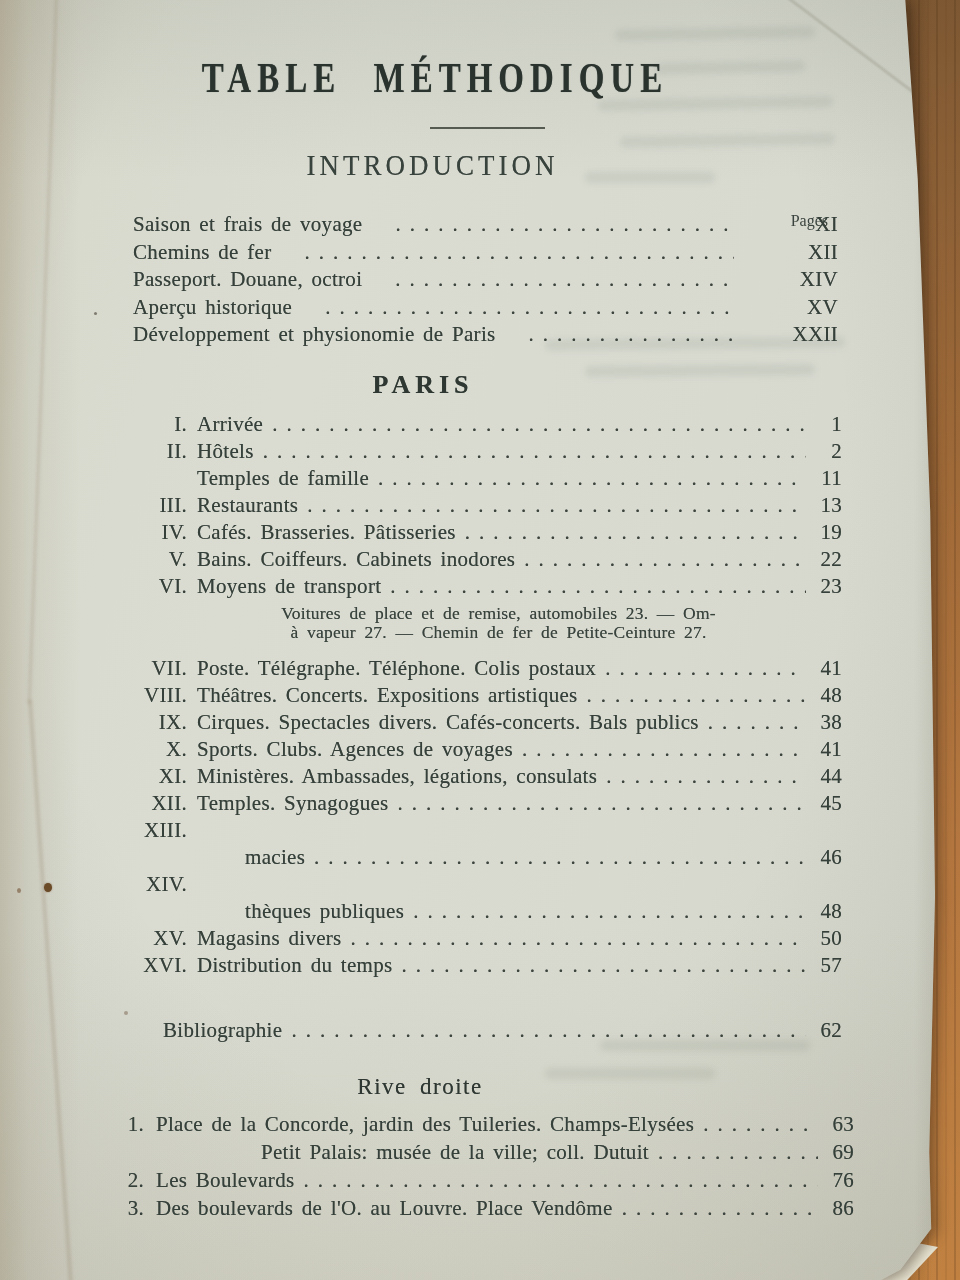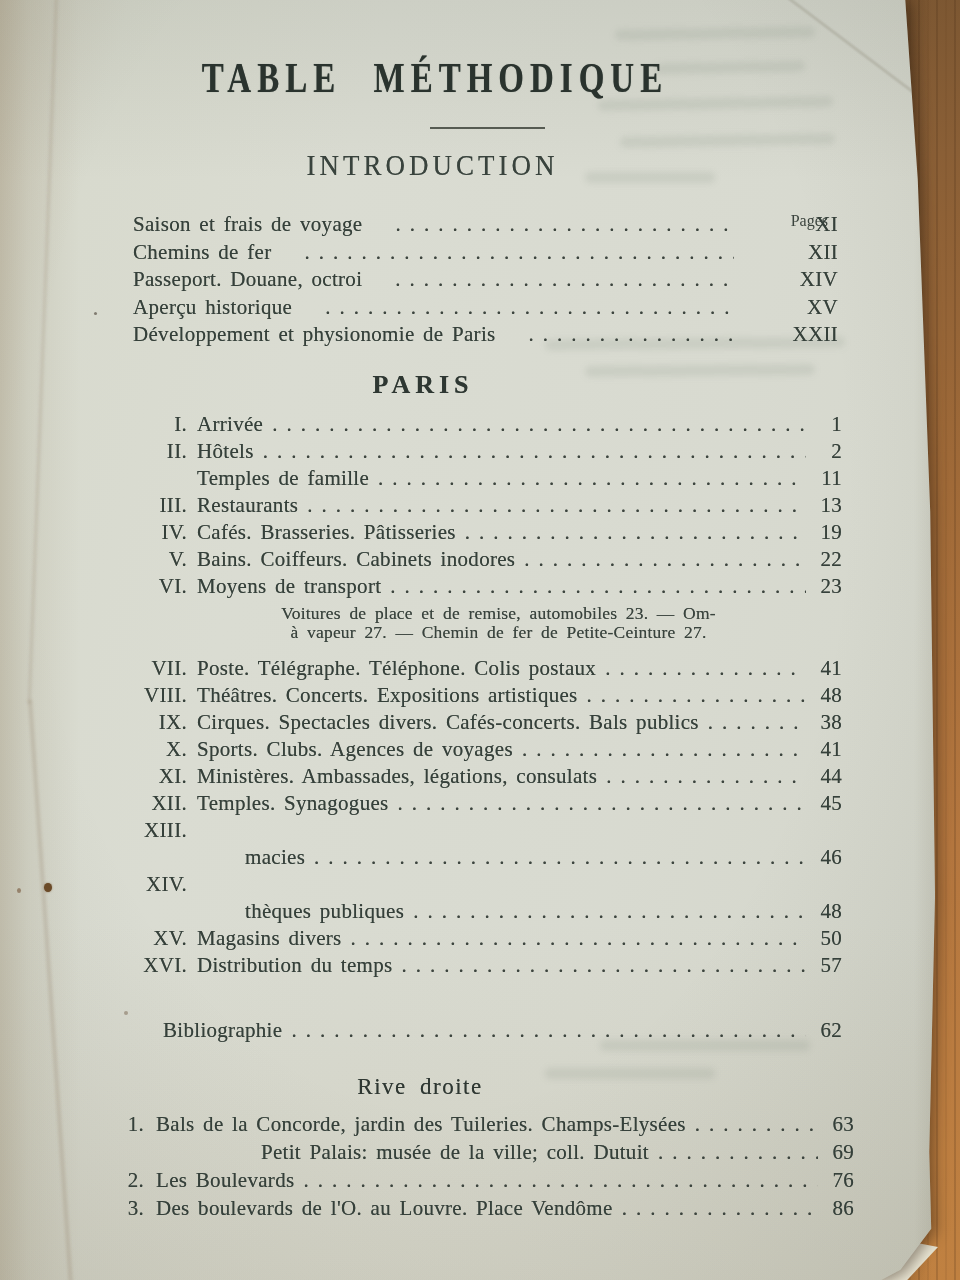--- a/index.html
+++ b/index.html
@@ -281,21 +281,21 @@
       <span class="dots">............................................................</span>
       <span class="pg">62</span>
     </div>
   </div>
 
   <div class="h-rive ink">Rive droite</div>
 
   <div class="toc toc-rive ink">
     <div class="row">
       <span class="num">1.</span>
-      <span class="lbl">Bals de la Concorde, jardin des Tuileries. Champs-Elysées</span>
+      <span class="lbl">Place de la Concorde, jardin des Tuileries. Champs-Elysées</span>
       <span class="dots">............................................................</span>
       <span class="pg">63</span>
     </div>
     <div class="row">
       <span class="num"></span>
       <span class="lbl indent-sub">Petit Palais: musée de la ville; coll. Dutuit</span>
       <span class="dots">............................................................</span>
       <span class="pg">69</span>
     </div>
     <div class="row">

